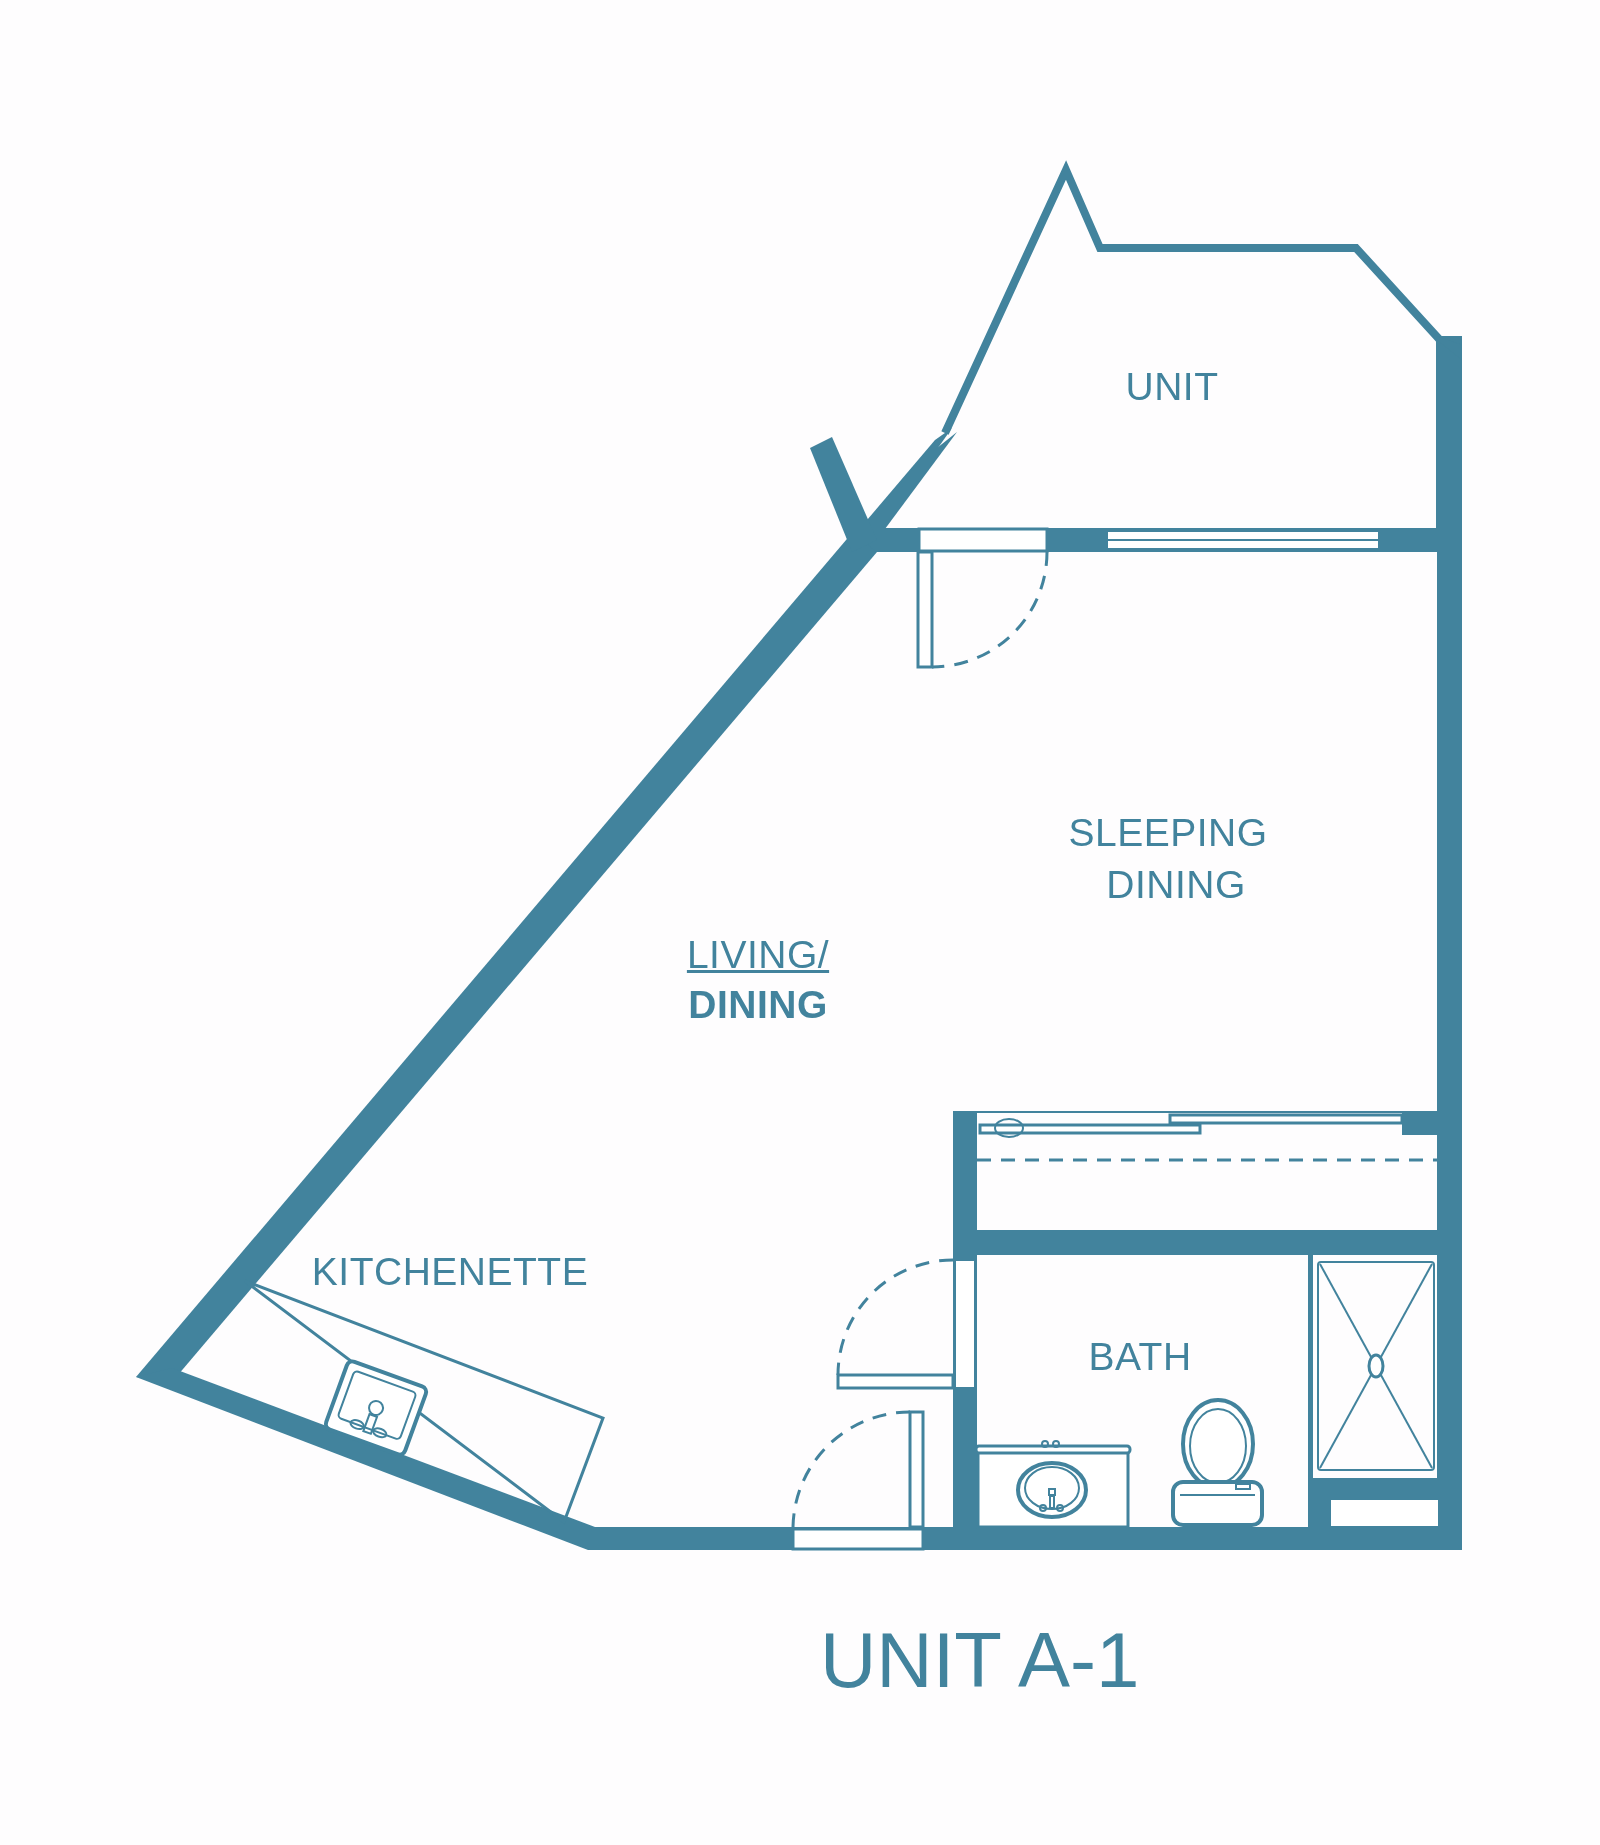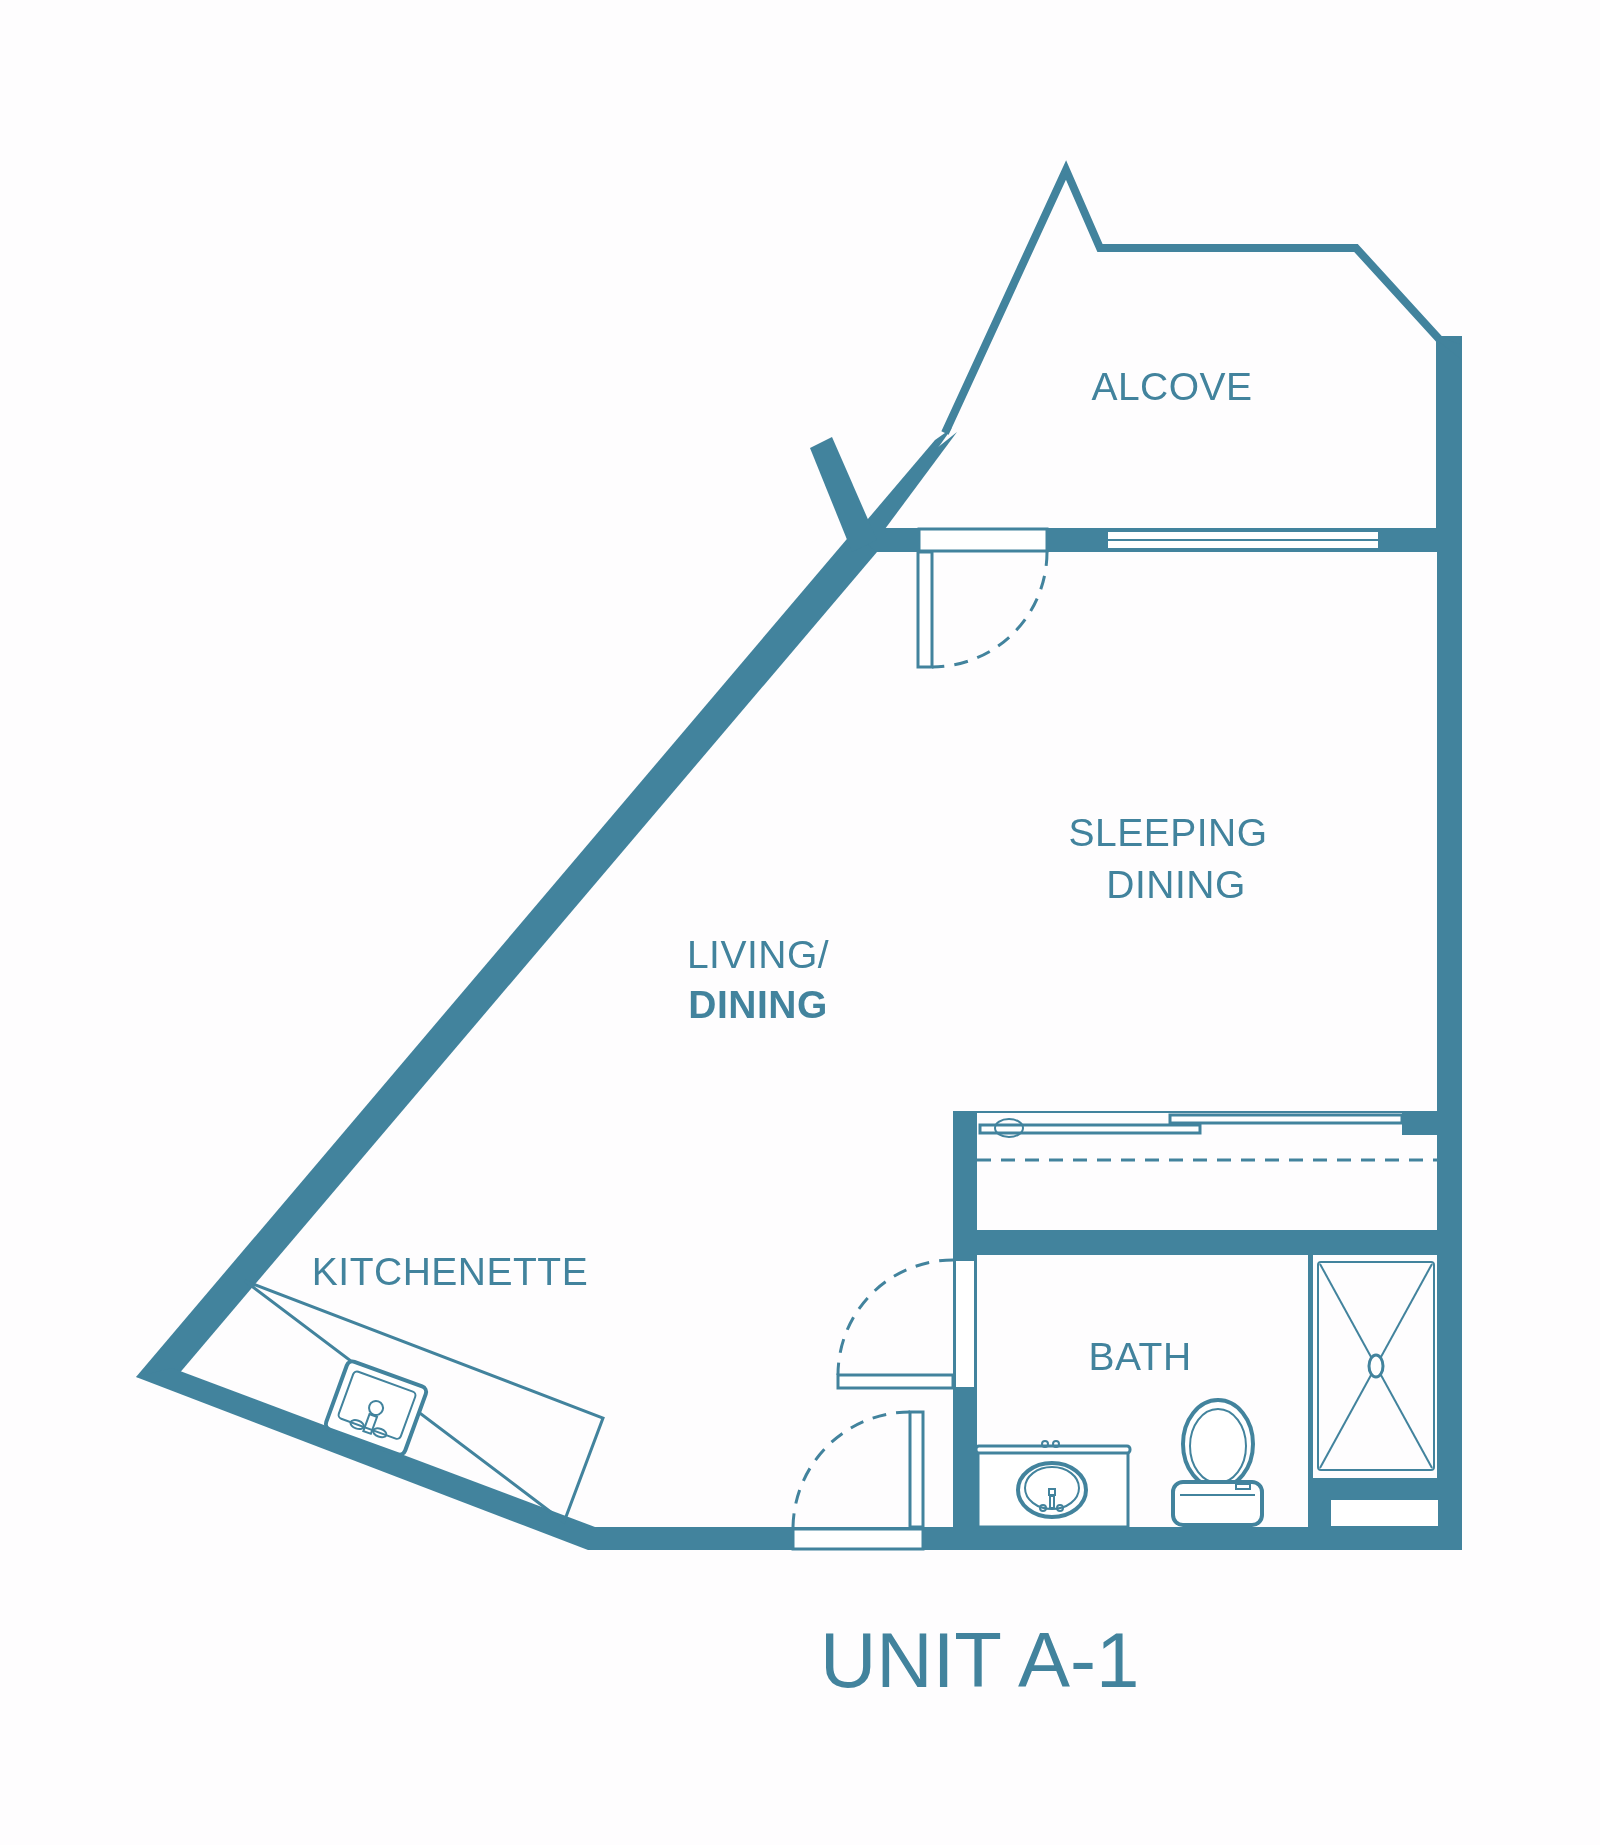--- a/index.html
+++ b/index.html
@@ -99,21 +99,21 @@
 
   <g>
     <ellipse class="fix" cx="1218" cy="1444" rx="35" ry="44"></ellipse>
     <ellipse class="fixthin" cx="1218" cy="1446" rx="28" ry="37"></ellipse>
     <rect class="fix" x="1173" y="1482" width="89" height="43" rx="10"></rect>
     <line class="fixthin" x1="1180" y1="1495" x2="1255" y2="1495"></line>
     <rect class="fixthin" x="1236" y="1484" width="14" height="5"></rect>
   </g>
 </svg>
 
-<div class="label" style="left:1072px; top:362px; width:200px;">ALCOVE</div>
+<div class="label" style="left:1072px; top:362px; width:200px;">UNIT</div>
 <div class="label" style="left:1068px; top:808px; width:200px;">SLEEPING</div>
 <div class="label" style="left:1076px; top:860px; width:200px;">DINING</div>
-<div class="label" style="left:658px; top:930px; width:200px;">LIVING/</div>
+<div class="label" style="left:658px; top:930px; width:200px;text-decoration:underline;">LIVING/</div>
 <div class="label" style="left:658px; top:980px; width:200px;font-weight:bold;">DINING</div>
 <div class="label" style="left:300px; top:1247px; width:300px;text-align:center;">KITCHENETTE</div>
 <div class="label" style="left:1040px; top:1332px; width:200px;">BATH</div>
 
 <div class="title" style="left:820px; top:1620px;">UNIT A-1</div>
 
 </body></html>

